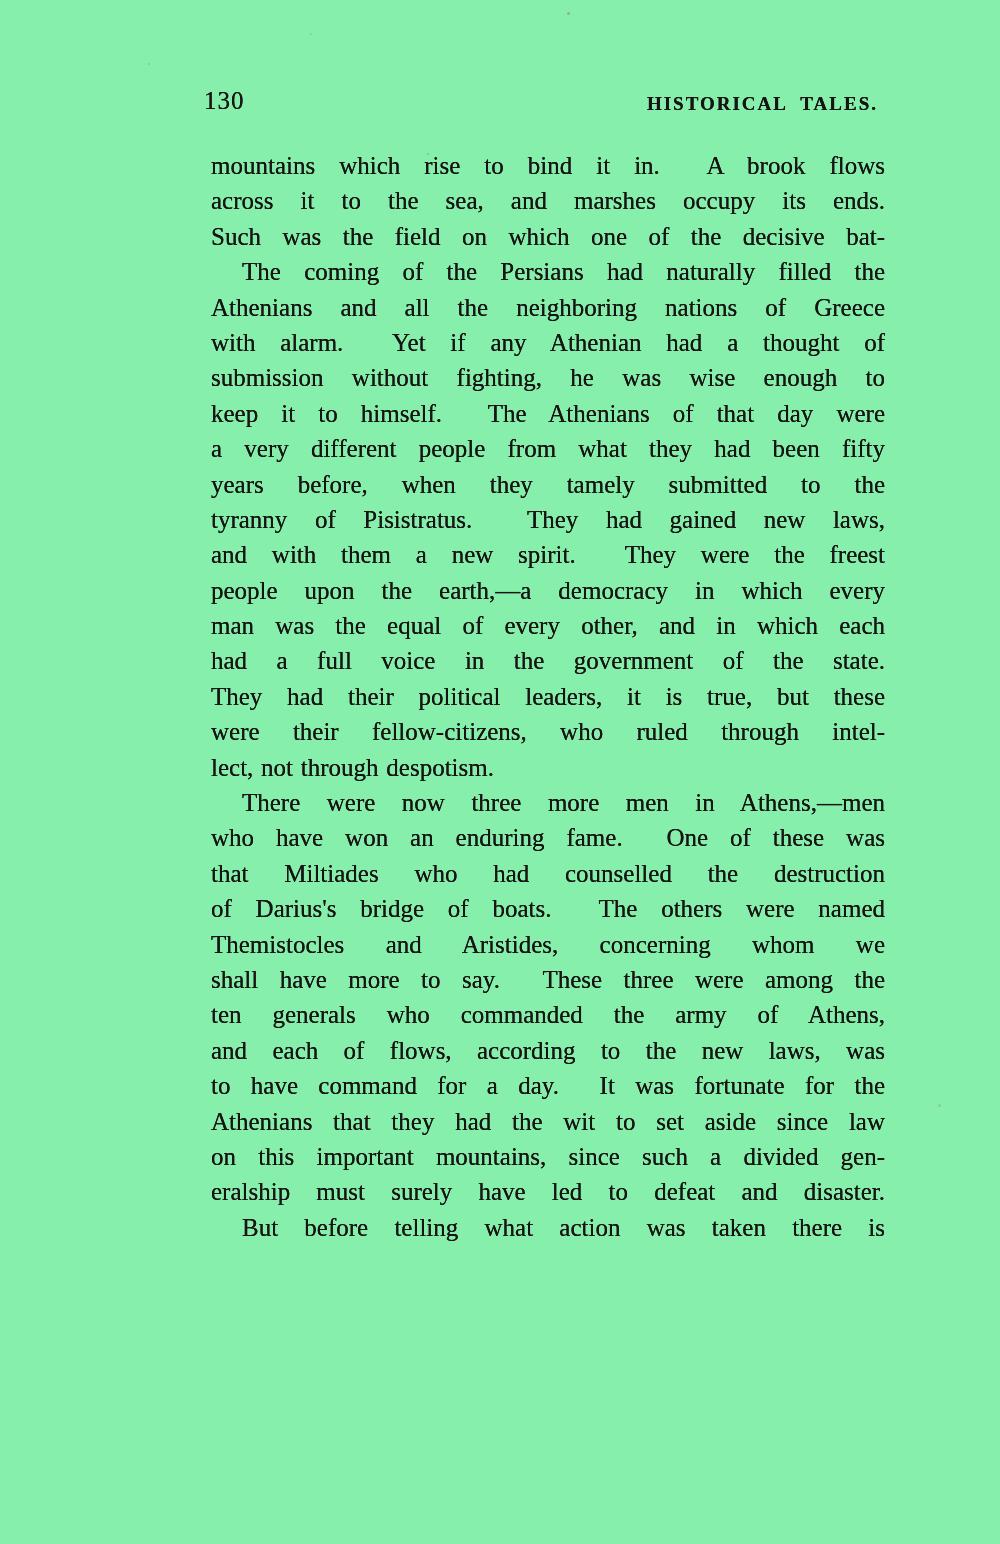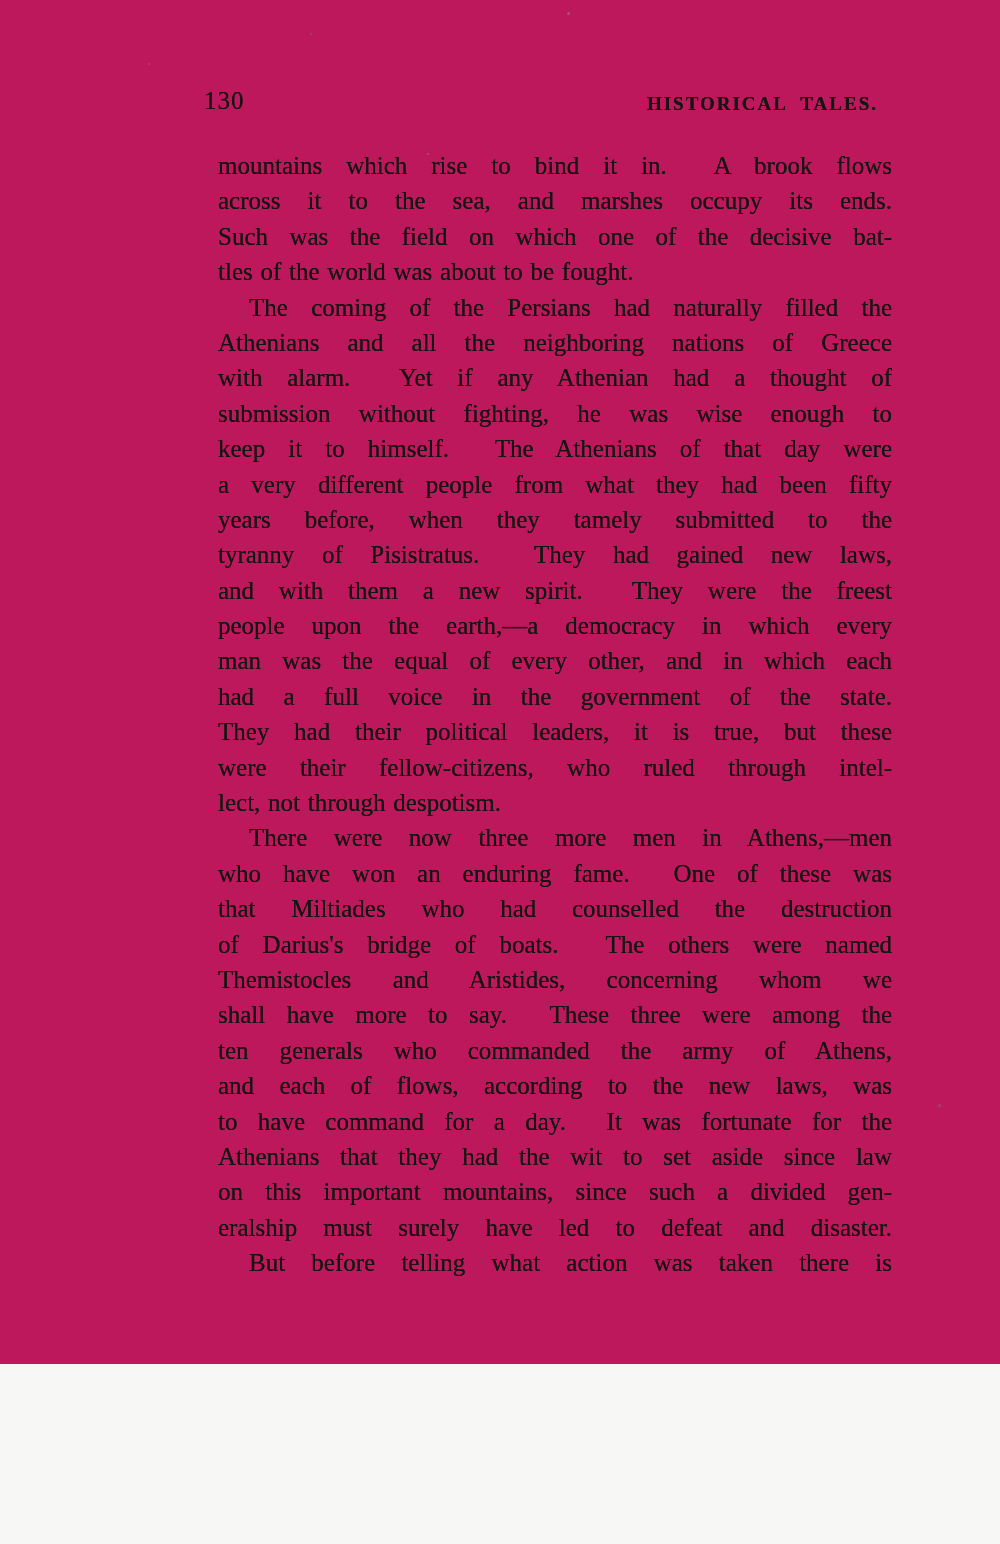--- a/index.html
+++ b/index.html
@@ -3,22 +3,22 @@
 <meta charset="utf-8">
 <style>
   html, body {
     margin: 0;
     padding: 0;
     background: #f7f7f5;
   }
   .page {
     position: relative;
     width: 1000px;
-    height: 1364px;
-    background: #be185d;
+    height: 1544px;
+    background: #86efac;
     color: #171513;
     font-family: "Liberation Serif", "DejaVu Serif", serif;
     overflow: hidden;
   }
   .page-head {
     position: absolute;
     top: 88px;
     left: 204px;
     width: 674px;
     height: 30px;
@@ -39,21 +39,21 @@
     line-height: 25px;
     padding-top: 3px;
     font-weight: bold;
     letter-spacing: 2px;
     word-spacing: 7px;
     text-shadow: 0 0 0.5px currentColor;
   }
   .text-block {
     position: absolute;
     top: 148px;
-    left: 218px;
+    left: 211px;
     width: 674px;
   }
   .line {
     height: 35.4px;
     line-height: 35.4px;
     font-size: 25px;
     text-align: justify;
     text-align-last: justify;
     white-space: nowrap;
     overflow: hidden;
@@ -79,21 +79,20 @@
 <div class="page">
   <div class="page-head">
     <span class="page-number">130</span>
     <span class="running-head">HISTORICAL TALES.</span>
   </div>
 
   <div class="text-block" id="text-block">
       <div class="line">mountains which rise to bind it in.&nbsp; A brook flows</div>
       <div class="line">across it to the sea, and marshes occupy its ends.</div>
       <div class="line">Such was the field on which one of the decisive bat-</div>
-      <div class="line no-just">tles of the world was about to be fought.</div>
       <div class="line indent">The coming of the Persians had naturally filled the</div>
       <div class="line">Athenians and all the neighboring nations of Greece</div>
       <div class="line">with alarm.&nbsp; Yet if any Athenian had a thought of</div>
       <div class="line">submission without fighting, he was wise enough to</div>
       <div class="line">keep it to himself.&nbsp; The Athenians of that day were</div>
       <div class="line">a very different people from what they had been fifty</div>
       <div class="line">years before, when they tamely submitted to the</div>
       <div class="line">tyranny of Pisistratus.&nbsp; They had gained new laws,</div>
       <div class="line">and with them a new spirit.&nbsp; They were the freest</div>
       <div class="line">people upon the earth,—a democracy in which every</div>

